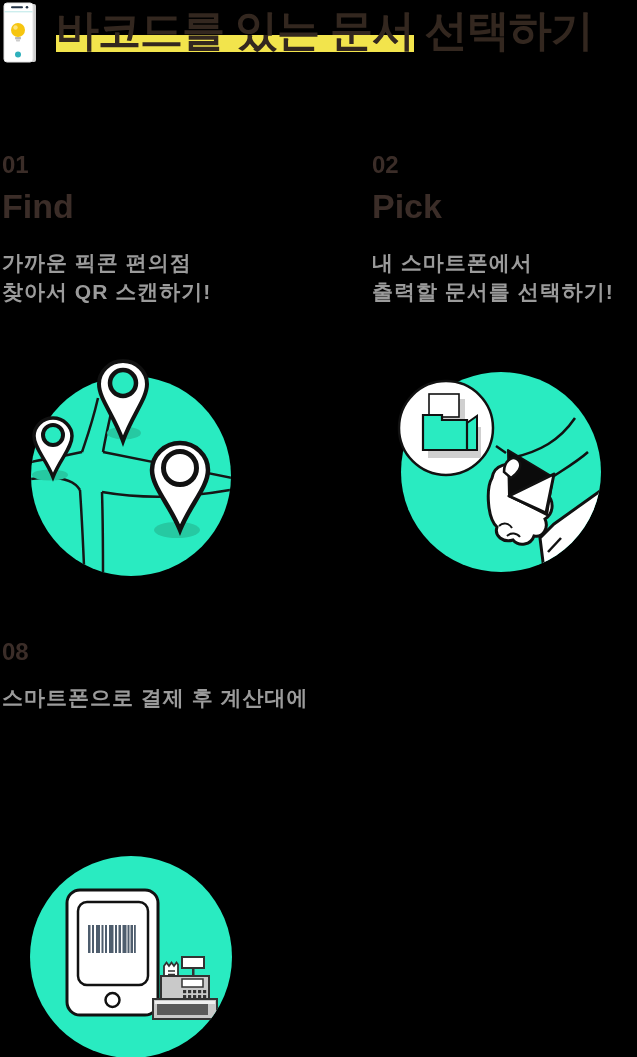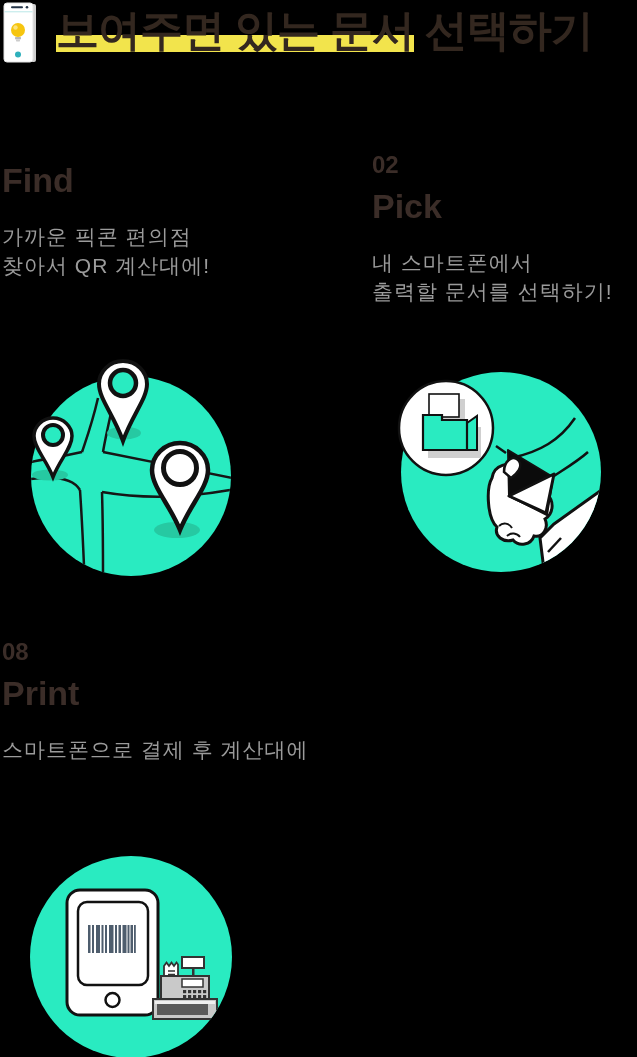--- a/index.html
+++ b/index.html
@@ -14,21 +14,21 @@
     font-size:43px;line-height:52px;font-weight:800;letter-spacing:-1px;
     color:#33271F;white-space:nowrap;
   }
   .hl{
     background-image:linear-gradient(180deg,rgba(0,0,0,0) 60%,#F2E44C 60%,#F2E44C 96%,rgba(0,0,0,0) 96%);
   }
   
   .step{position:absolute;width:330px;}
   .step-number{font-size:24px;line-height:26px;font-weight:800;color:#3B2D28;}
   .step-title{font-size:34px;line-height:48px;font-weight:800;color:#3B2D28;margin-top:4px;}
-  .step-desc{margin-top:18px;font-size:21px;line-height:29px;font-weight:400;
+  .step-desc{margin-top:18px;font-size:21px;line-height:29px;font-weight:700;
     color:#9B9B9B;letter-spacing:1px;}
   .illus{position:absolute;display:block;}
 </style>
 </head>
 <body>
 
 <div class="canvas">
 
   <svg class="abs" style="left:2px;top:1px" width="36" height="64" viewBox="0 0 36 64">
     <rect x="29" y="3" width="5" height="58" rx="2" fill="#cfcfcf"></rect>
@@ -36,42 +36,42 @@
     <rect x="9" y="5.2" width="12" height="2" rx="1" fill="#243447"></rect>
     <circle cx="25" cy="6.2" r="1.3" fill="#243447"></circle>
     <rect x="2.5" y="10" width="28" height="1.4" fill="#cdeeee"></rect>
     <circle cx="16" cy="29" r="7" fill="#F6C50F"></circle>
     <circle cx="13.5" cy="26.5" r="2.2" fill="#FBE27A"></circle>
     <rect x="13" y="36" width="6" height="2.4" rx="0.8" fill="#b9b9b9"></rect>
     <rect x="14" y="38.8" width="4" height="1.6" rx="0.6" fill="#cccccc"></rect>
     <circle cx="16" cy="53.5" r="3" fill="#2FB0BC"></circle>
   </svg>
 
-  <h1 class="page-title"><span class="hl">보여주면 있는 문서</span><span> 선택하기</span></h1>
+  <h1 class="page-title"><span class="hl">바코드를 있는 문서</span><span> 선택하기</span></h1>
 
   <div class="step" style="left:2px;top:152px">
+    <div class="step-number">01</div>
     <div class="step-title">Find</div>
     <div class="step-desc">
       <div>가까운 픽콘 편의점</div>
-      <div>찾아서 QR 계산대에!</div>
+      <div>찾아서 QR 스캔하기!</div>
     </div>
   </div>
 
   <div class="step" style="left:372px;top:152px">
     <div class="step-number">02</div>
     <div class="step-title">Pick</div>
     <div class="step-desc">
       <div>내 스마트폰에서</div>
       <div>출력할 문서를 선택하기!</div>
     </div>
   </div>
 
   <div class="step" style="left:2px;top:639px;width:380px">
     <div class="step-number">08</div>
-    <div class="step-title">Print</div>
     <div class="step-desc">
       <div>스마트폰으로 결제 후 계산대에</div>
     </div>
   </div>
 
   <svg class="illus" style="left:28px;top:352px" width="210" height="230" viewBox="0 0 210 230">
     <defs>
         <clipPath id="clipMap">
           <circle cx="103" cy="124" r="100"></circle>
         </clipPath>

